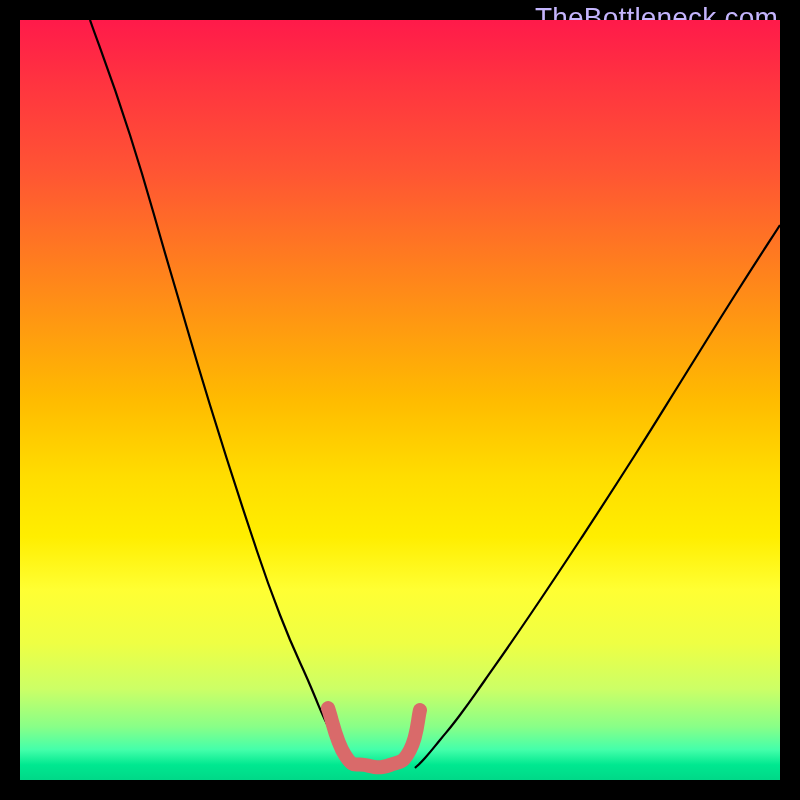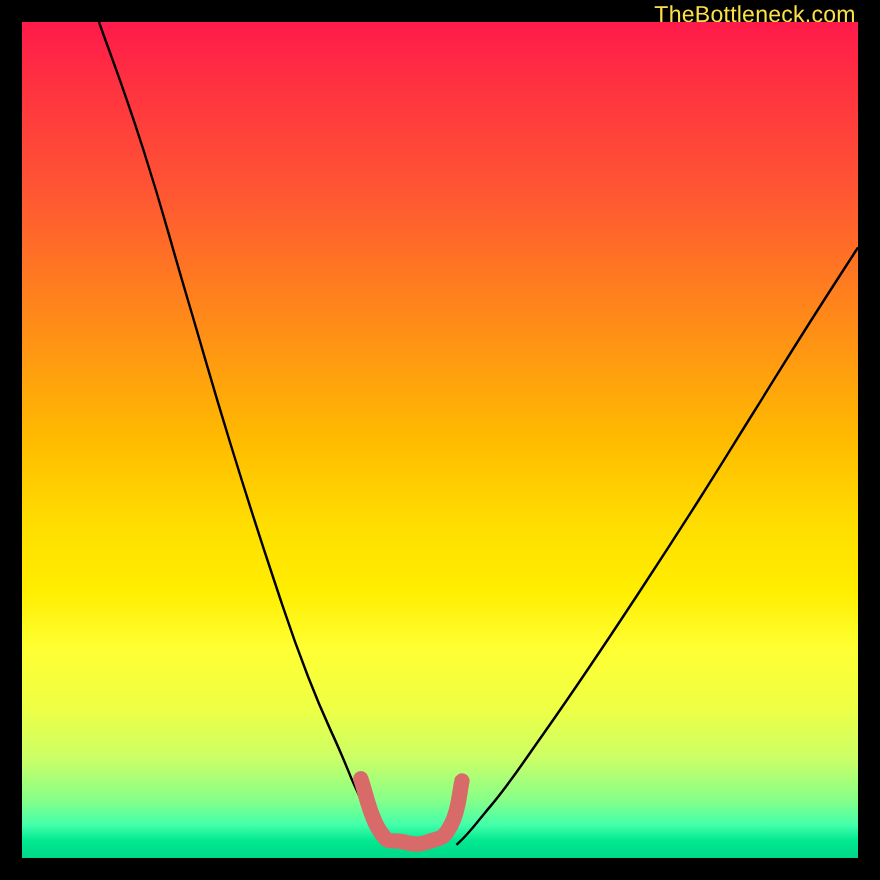--- a/index.html
+++ b/index.html
@@ -38,22 +38,22 @@
       #44ffaa 96%,
       #00e890 98%,
       #00d888 100%
     );
   }
   .watermark {
     position: absolute;
     top: 2px;
     right: 22px;
     font-family: Arial, Helvetica, sans-serif;
-    font-size: 21px;
-    color: #fde047;
+    font-size: 28px;
+    color: #c4b5fd;
     letter-spacing: 0.2px;
     font-weight: 500;
   }
   svg.curves {
     position: absolute;
     left: 0;
     top: 0;
     width: 760px;
     height: 760px;
   }

